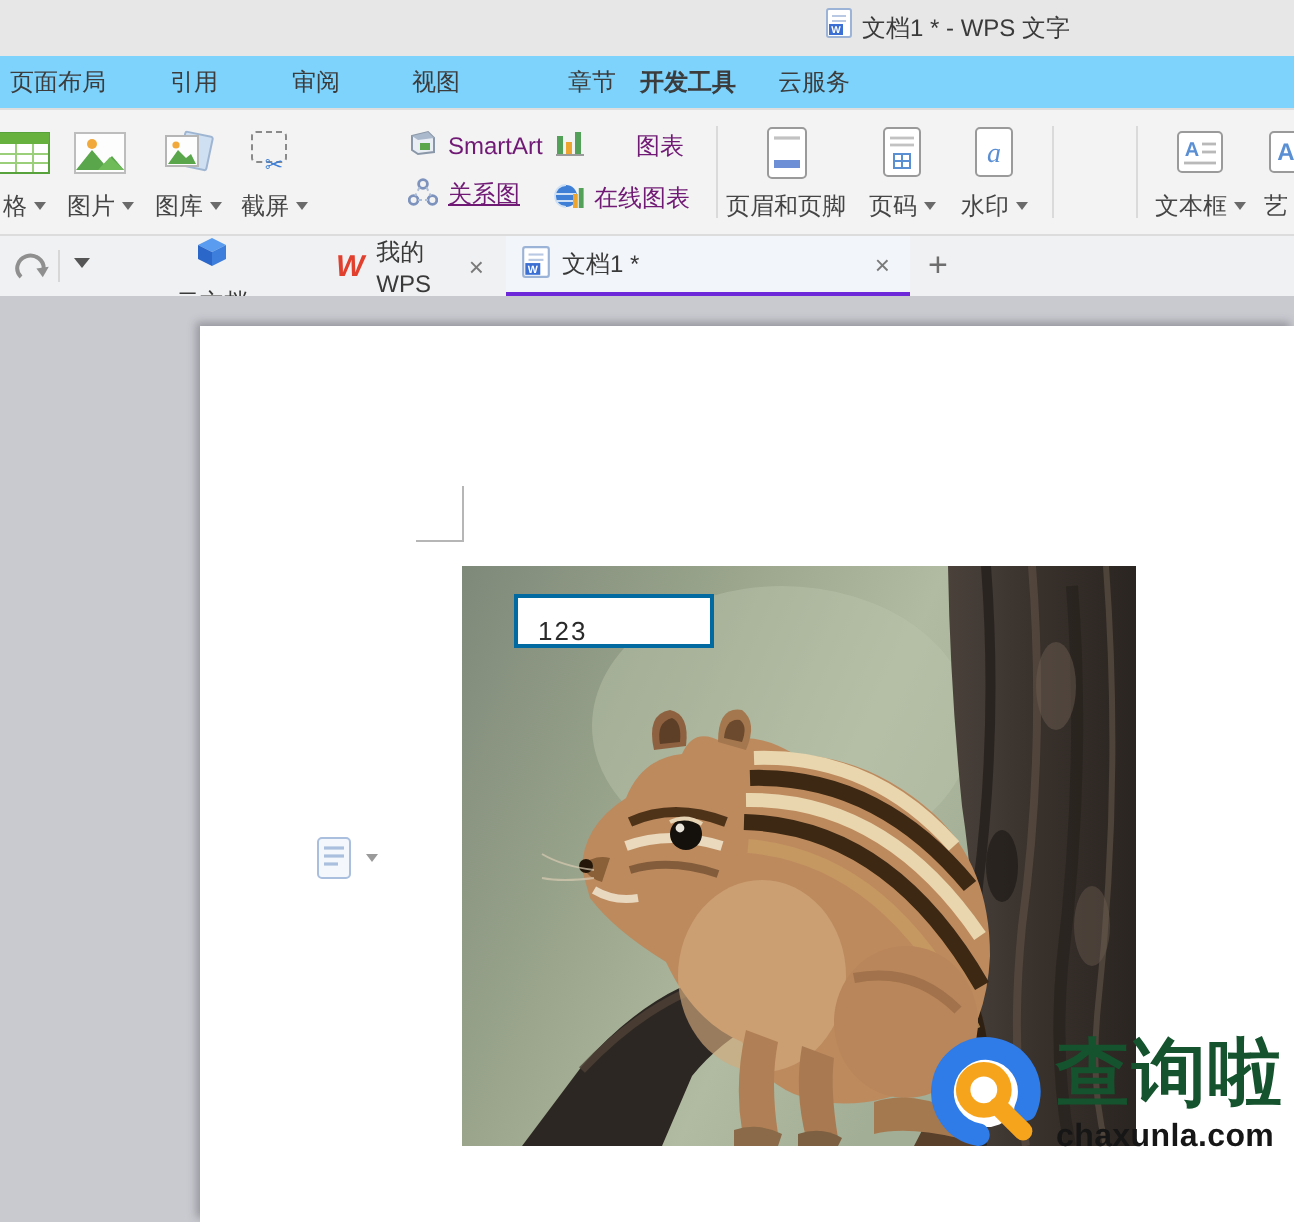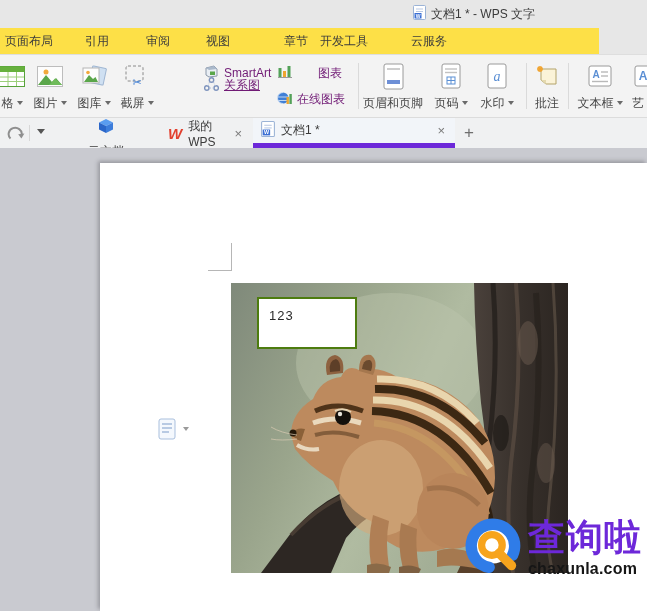--- a/index.html
+++ b/index.html
@@ -7,63 +7,63 @@
   #app {
     position:relative; width:647px; height:611px; overflow:hidden;
     font-family:"Liberation Sans", sans-serif; background:#e7e7e7;
     -webkit-font-smoothing:antialiased;
   }
   
   #titlebar { position:absolute; left:0; top:0; width:523px; height:28px; background:#e7e7e7; }
   .title-group { position:absolute; left:413px; top:0; height:28px; display:flex; align-items:center; gap:5px; }
   .title-text { font-size:12px; color:#3a3a3a; white-space:nowrap; }
   
-  #menubar { position:absolute; left:0; top:28px; width:599px; height:26px; background:#fde047; }
+  #menubar { position:absolute; left:0; top:28px; width:647px; height:26px; background:#7dd3fc; }
   .menu-item { position:absolute; top:0; line-height:26px; font-size:12px; color:#3c3c3c; cursor:default; white-space:nowrap; }
   .menu-item:nth-child(1){ left:5px; }
   .menu-item:nth-child(2){ left:85px; }
   .menu-item:nth-child(3){ left:146px; }
   .menu-item:nth-child(4){ left:206px; }
   .menu-item:nth-child(5){ left:267px;margin-left:17px; }
-  .menu-item:nth-child(6){ left:320px; }
-  .menu-item:nth-child(7){ left:389px;margin-left:22px; }
+  .menu-item:nth-child(6){ left:320px;font-weight:bold; }
+  .menu-item:nth-child(7){ left:389px; }
   
   #toolbar { position:absolute; left:0; top:54px; width:647px; height:64px; background:#f3f3f3; border-top:1px solid #dedede; border-bottom:1px solid #dcdcdc; }
   .tbtn { position:absolute; top:4px; height:56px; text-align:center; }
   .tbtn .ticon { height:34px; display:flex; align-items:center; justify-content:center; }
   .tbtn .tlbl { margin-top:2px; font-size:12px; color:#454545; white-space:nowrap; }
   .caret { display:inline-block; width:0; height:0; border-left:3px solid transparent; border-right:3px solid transparent; border-top:4px solid #6a6a6a; margin-left:3px; vertical-align:2px; }
   .sbtn { position:absolute; height:20px; display:flex; align-items:center; gap:5px; font-size:12px; color:#701a75; white-space:nowrap; }
   .tsep { position:absolute; top:8px; width:1px; height:46px; background:#dadada; }
   
   #tabbar { position:absolute; left:0; top:118px; width:647px; height:30px; background:#f0f1f2; }
   .tb-icon-btn { position:absolute; top:5px; width:20px; height:20px; display:flex; align-items:center; justify-content:center; }
   .tb-sep { position:absolute; left:29px; top:7px; width:1px; height:16px; background:#d7d7d7; }
   .tb-caret { position:absolute; left:37px; top:11px; width:0; height:0; border-left:4px solid transparent; border-right:4px solid transparent; border-top:5px solid #555; }
   .doc-tab { position:absolute; top:0; height:30px; display:flex; align-items:center; gap:6px; padding:0 8px; font-size:12px; color:#3a3a3a; }
   .doc-tab .close { margin-left:auto; color:#7a7a7a; font-size:13px; line-height:13px; padding:0 2px; }
   #tab-cloud { left:54px; width:104px;flex-direction:column; }
   #tab-mywps { left:160px; width:92px; }
-  #tab-doc1 { left:253px; width:202px; background:#f2f5f9; border-bottom:5px solid #6d28d9; }
+  #tab-doc1 { left:253px; width:202px; background:#f2f5f9; border-bottom:2px solid #6d28d9; }
   .wps-w { color:#e2402f; font-weight:900; font-size:15px; font-style:italic; line-height:15px; }
   .plus-btn { position:absolute; left:458px; top:4px; width:22px; height:22px; font-size:17px; color:#6e6e6e; text-align:center; line-height:22px; }
   
   #docarea { position:absolute; left:0; top:148px; width:647px; height:463px; background:#c9cad0; }
   #page { position:absolute; left:100px; top:15px; width:547px; height:448px; background:#ffffff; box-shadow:-2px -2px 4px rgba(60,60,70,0.35); }
   .margin-mark-v { position:absolute; left:231px; top:95px; width:1px; height:28px; background:#b6b6b6; }
   .margin-mark-h { position:absolute; left:208px; top:122px; width:24px; height:1px; background:#b6b6b6; }
   #float-anchor { position:absolute; left:158px; top:269px; width:34px; height:24px; display:flex; align-items:center; gap:4px; }
   #doc-image { position:absolute; left:231px; top:135px; width:337px; height:290px; z-index:1; }
   #doc-image svg { display:block; width:337px; height:290px; }
-  #inline-textbox { position:absolute; left:26px; top:14px; width:100px; height:52px; background:#ffffff; border:2px solid #4d7c0f; z-index:2; }
+  #inline-textbox { position:absolute; left:26px; top:14px; width:100px; height:27px; background:#ffffff; border:2px solid #0369a1; z-index:2; }
   #inline-textbox .tb-text { position:absolute; left:10px; top:9px; font-size:13px; color:#2a2a2a; letter-spacing:1px; }
   
   #site-watermark { position:absolute; left:464px; top:368px; width:180px; height:72px; z-index:3; display:flex; }
   #wm-text { margin-left:2px; }
-  #wm-brand { font-family:"Liberation Serif", serif; font-weight:700; font-size:37px; line-height:44px; color:#6d28d9; letter-spacing:1px; white-space:nowrap; }
+  #wm-brand { font-family:"Liberation Serif", serif; font-weight:700; font-size:37px; line-height:44px; color:#14532d; letter-spacing:1px; white-space:nowrap; }
   #wm-url { font-size:16px; font-weight:700; color:#161616; line-height:18px; letter-spacing:0.2px; }
 </style>
 </head>
 <body>
 
 <div id="app">
 
   <div id="titlebar">
     <div class="title-group">
       <span>
@@ -156,21 +156,21 @@
         <svg width="15" height="13" viewBox="0 0 15 13">
             <line x1="1" y1="12.5" x2="15" y2="12.5" stroke="#9a9a9a"></line>
             <rect x="1.5" y="3" width="3" height="9" fill="#53a158"></rect>
             <rect x="6" y="6" width="3" height="6" fill="#eda52f"></rect>
             <rect x="10.5" y="1" width="3" height="11" fill="#53a158"></rect>
           </svg>
       </span>
       <span>图表</span>
     </div>
 
-    <div class="sbtn" style="left:204px; top:20px;text-decoration:underline;">
+    <div class="sbtn" style="left:204px; top:32px;text-decoration:underline;">
       <span>
         <svg width="15" height="14" viewBox="0 0 15 14">
             <circle cx="7.5" cy="3" r="2.2" fill="none" stroke="#7d93bd" stroke-width="1.4"></circle>
             <circle cx="2.8" cy="11" r="2.2" fill="none" stroke="#7d93bd" stroke-width="1.4"></circle>
             <circle cx="12.2" cy="11" r="2.2" fill="none" stroke="#7d93bd" stroke-width="1.4"></circle>
             <path d="M5.8,4.6 L3.6,8.9 M9.2,4.6 L11.4,8.9 M5,11 L10,11" stroke="#aebfd9" stroke-width="1" stroke-dasharray="2 1.5" fill="none"></path>
           </svg>
       </span>
       <span>关系图</span>
     </div>
@@ -219,35 +219,20 @@
         <svg width="20" height="26" viewBox="0 0 20 26">
             <rect x="1" y="1" width="18" height="24" rx="2" fill="#fff" stroke="#9a9a9a"></rect>
             <text x="10" y="18" font-size="14" fill="#5b8fd4" text-anchor="middle" font-style="italic" font-family="serif">a</text>
           </svg>
       </div>
       <div class="tlbl"><span>水印</span><span class="caret"></span></div>
     </div>
 
     <div class="tsep" style="left:526px;"></div>
 
-    <div class="tbtn" style="left:528px; width:38px;">
-      <div class="ticon">
-        <svg width="24" height="24" viewBox="0 0 24 24">
-            <path d="M6,5 L21,5 L21,20 L11,20 L6,16 Z" fill="#fbf3d8" stroke="#b3a36a"></path>
-            <path d="M6,16 L11,16 L11,20 Z" fill="#e4d9ae"></path>
-            <g stroke="#f0a32f" stroke-width="1.6">
-              <line x1="5" y1="2" x2="5" y2="8"></line>
-              <line x1="2" y1="5" x2="8" y2="5"></line>
-              <line x1="2.9" y1="2.9" x2="7.1" y2="7.1"></line>
-              <line x1="7.1" y1="2.9" x2="2.9" y2="7.1"></line>
-            </g>
-          </svg>
-      </div>
-      <div class="tlbl"><span>批注</span></div>
-    </div>
 
     <div class="tsep" style="left:568px;"></div>
 
     <div class="tbtn" style="left:572px; width:56px;">
       <div class="ticon">
         <svg width="24" height="22" viewBox="0 0 24 22">
             <rect x="1" y="1" width="22" height="20" rx="2" fill="#fff" stroke="#9a9a9a"></rect>
             <text x="8" y="13" font-size="10" font-weight="bold" fill="#5b8fd4" text-anchor="middle">A</text>
             <line x1="13" y1="7" x2="20" y2="7" stroke="#b9b9b9" stroke-width="1.4"></line>
             <line x1="13" y1="11" x2="20" y2="11" stroke="#b9b9b9" stroke-width="1.4"></line>

